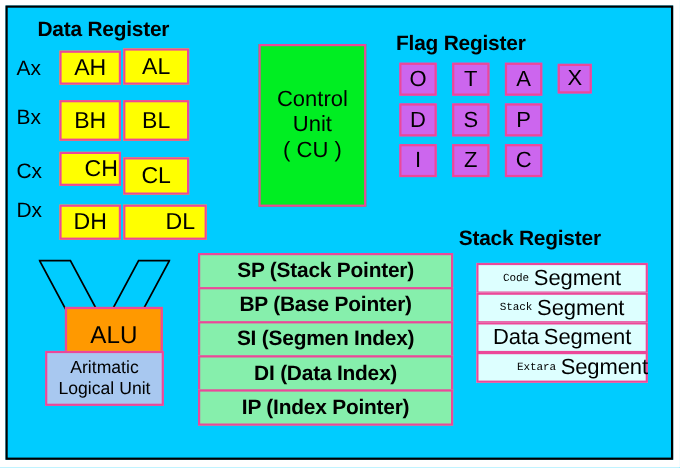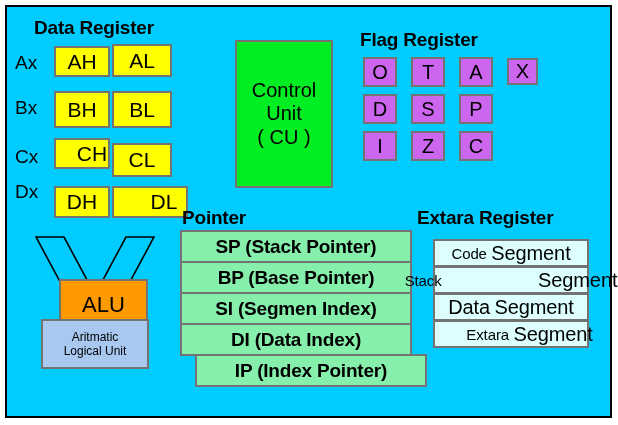--- a/index.html
+++ b/index.html
@@ -37,21 +37,21 @@
   .rowlabel {
     position: absolute;
     font-size: 19px;
     color: #000000;
     white-space: nowrap;
   }
 
   .box {
     position: absolute;
     box-sizing: border-box;
-    border: 2px solid #737373;
+    border: 2px solid #ec4899;
     display: flex;
     align-items: center;
     justify-content: center;
     color: #000000;
     white-space: nowrap;
   }
 
   .reg {
     background: #FFFF00;
     font-size: 21px;
@@ -74,31 +74,31 @@
     font-weight: bold;
     font-size: 19px;
     letter-spacing: -0.2px;
   }
 
   .seg {
     background: #DDFFFF;
     font-size: 16px;
     letter-spacing: -0.1px;
   }
-  .seg .small { font-size: 15px; }
+  .seg .small { font-size: 10px; font-family: Liberation Mono, monospace; }
   .seg .big   { font-size: 20px; }
 
   .alu {
     background: #FF9900;
     font-size: 22px;
   }
 
   .alufull {
     background: #A8C8F0;
-    font-size: 12px;
+    font-size: 16px;
     flex-direction: column;
     line-height: 1.2;
   }
 
   #funnel {
     position: absolute;
     left: 28px;
     top: 228px;
     width: 120px;
     height: 62px;
@@ -153,35 +153,34 @@
     <polygon points="91,2 119,2 90,56 62,56" fill="#00CCFF" stroke="#000000" stroke-width="1.6"></polygon>
   </svg>
 
   <div class="box alu" style="left:52px; top:272px; width:89px; height:52px;">ALU</div>
 
   <div class="box alufull" style="left:34px; top:312px; width:108px; height:50px;">
     <span>Aritmatic</span>
     <span>Logical Unit</span>
   </div>
 
-  <div class="hdr" style="left:175px; top:200px;">Pointer</div>
 
   <div class="box ptr" style="left:173px; top:223px; width:232px; height:33px;">SP (Stack Pointer)</div>
   <div class="box ptr" style="left:173px; top:254px; width:232px; height:33px;">BP (Base Pointer)</div>
   <div class="box ptr" style="left:173px; top:285px; width:232px; height:33px;">SI  (Segmen Index)</div>
   <div class="box ptr" style="left:173px; top:316px; width:232px; height:33px;">DI  (Data Index)</div>
-  <div class="box ptr" style="left:173px; top:347px; width:232px; height:33px;margin-left:15px;">IP  (Index Pointer)</div>
+  <div class="box ptr" style="left:173px; top:347px; width:232px; height:33px;">IP  (Index Pointer)</div>
 
-  <div class="hdr" style="left:410px; top:200px;">Extara Register</div>
+  <div class="hdr" style="left:410px; top:200px;">Stack Register</div>
 
   <div class="box seg" style="left:426px; top:232px; width:156px; height:28px;">
     <span class="small">Code</span>&nbsp;<span class="big">Segment</span>
   </div>
 
-  <div class="box seg" style="left:426px; top:259px; width:156px; height:28px;gap:46px;">
+  <div class="box seg" style="left:426px; top:259px; width:156px; height:28px;">
     <span class="small">Stack</span>&nbsp;<span class="big">Segment</span>
   </div>
 
   <div class="box seg" style="left:426px; top:286px; width:156px; height:28px;">
     <span class="big">Data</span>&nbsp;<span class="big">Segment</span>
   </div>
 
   <div class="box seg" style="left:426px; top:313px; width:156px; height:28px;padding-left:37px;">
     <span class="small">Extara</span>&nbsp;<span class="big">Segment</span>
   </div>

